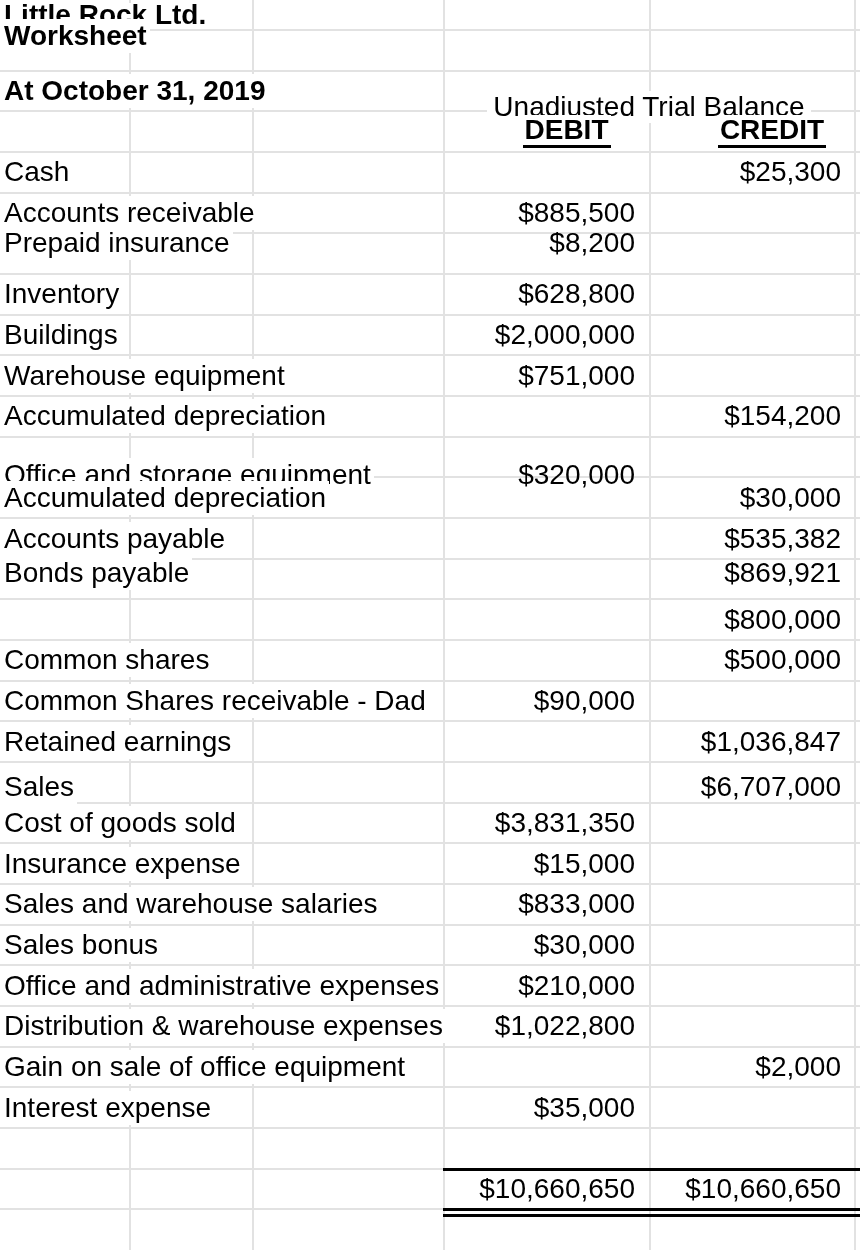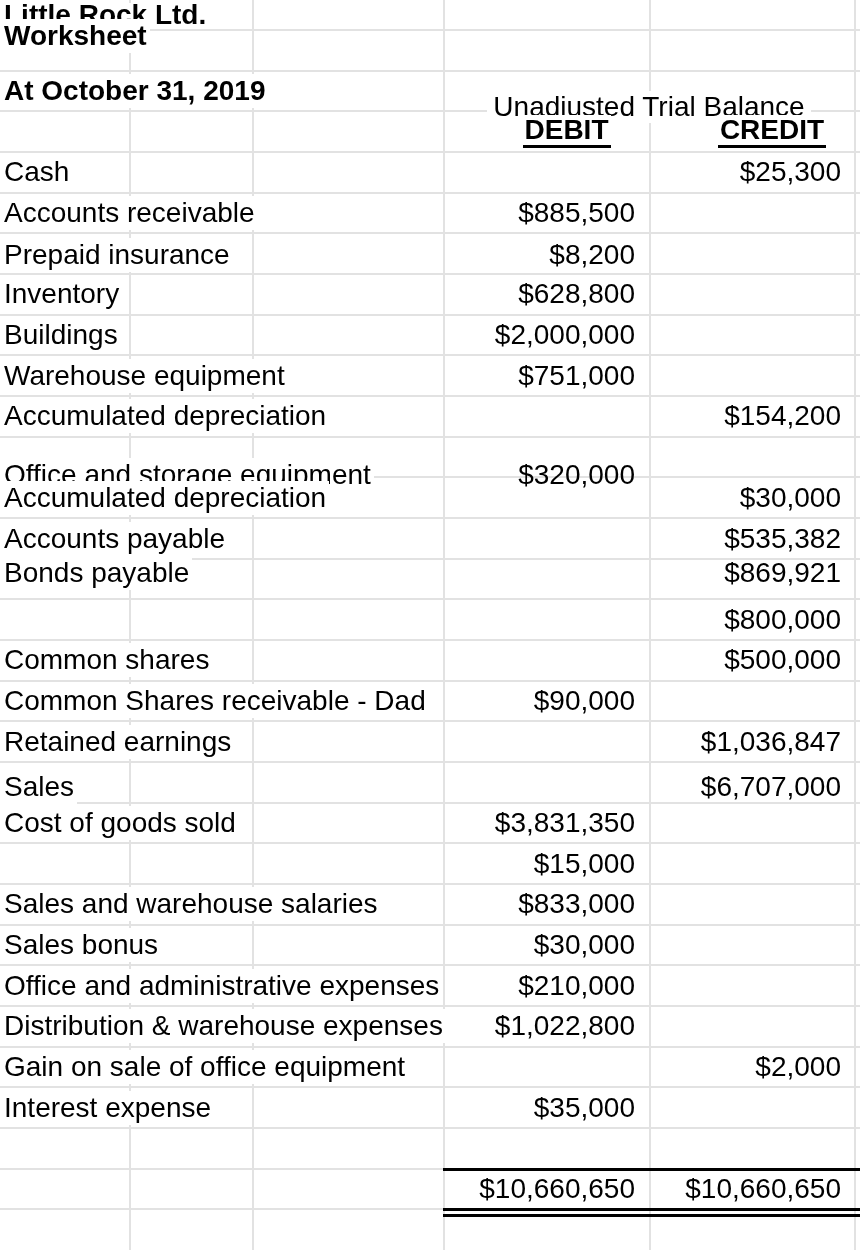--- a/index.html
+++ b/index.html
@@ -120,21 +120,21 @@
       <div class="row" style="top: 154px; height: 36.6667px;">
         <div class="cell-label">Cash</div>
         <div class="cell-amt debit"></div>
         <div class="cell-amt credit">$25,300</div>
       </div>
       <div class="row" style="top: 194.667px; height: 36.6667px;">
         <div class="cell-label">Accounts receivable</div>
         <div class="cell-amt debit">$885,500</div>
         <div class="cell-amt credit"></div>
       </div>
-      <div class="row" style="top: 243px; height: 24px;">
+      <div class="row" style="top: 231px; height: 24px;">
         <div class="cell-label">Prepaid insurance</div>
         <div class="cell-amt debit">$8,200</div>
         <div class="cell-amt credit"></div>
       </div>
       <div class="row" style="top: 276px; height: 36.6667px;">
         <div class="cell-label">Inventory</div>
         <div class="cell-amt debit">$628,800</div>
         <div class="cell-amt credit"></div>
       </div>
       <div class="row" style="top: 316.667px; height: 36.6667px;">
@@ -195,20 +195,21 @@
         <div class="cell-label">Sales</div>
         <div class="cell-amt debit"></div>
         <div class="cell-amt credit">$6,707,000</div>
       </div>
       <div class="row" style="top: 804.667px; height: 36.6667px;">
         <div class="cell-label">Cost of goods sold</div>
         <div class="cell-amt debit">$3,831,350</div>
         <div class="cell-amt credit"></div>
       </div>
       <div class="row" style="top: 845.333px; height: 36.6667px;">
+        <div class="cell-label">Insurance expense</div>
         <div class="cell-amt debit">$15,000</div>
         <div class="cell-amt credit"></div>
       </div>
       <div class="row" style="top: 886px; height: 36.6667px;">
         <div class="cell-label">Sales and warehouse salaries</div>
         <div class="cell-amt debit">$833,000</div>
         <div class="cell-amt credit"></div>
       </div>
       <div class="row" style="top: 926.667px; height: 36.6667px;">
         <div class="cell-label">Sales bonus</div>

